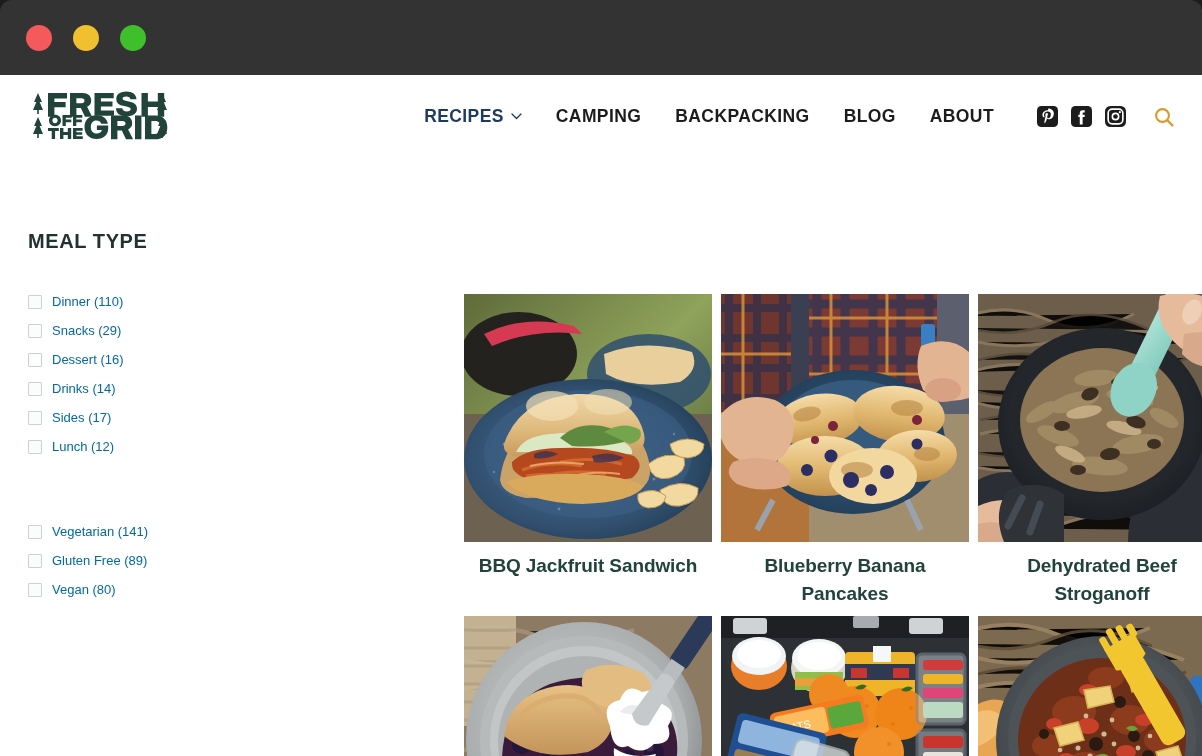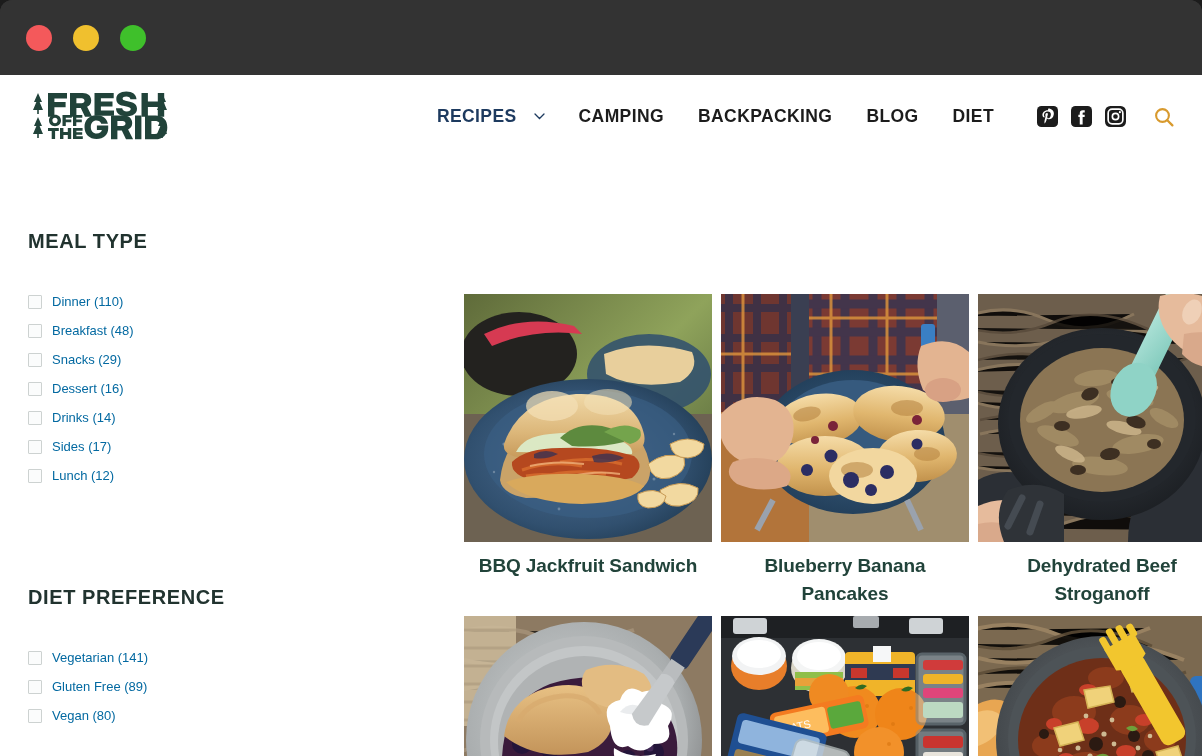--- a/index.html
+++ b/index.html
@@ -60,21 +60,21 @@
   }
   .nav-item {
     font-size: 17.5px;
     font-weight: bold;
     letter-spacing: 0.4px;
     color: #1c1c1c;
     text-decoration: none;
     padding: 0 17px;
     display: flex;
     align-items: center;
-    gap: 17px;
+    gap: 7px;
     cursor: pointer;
     white-space: nowrap;
   }
   .nav-item.active { color: #1d3a5f; }
   .chev {
     width: 11px; height: 7px;
     display: inline-block;
   }
   .social {
     display: flex;
@@ -230,21 +230,21 @@
         <a class="nav-item">
           <span>CAMPING</span>
         </a>
         <a class="nav-item">
           <span>BACKPACKING</span>
         </a>
         <a class="nav-item">
           <span>BLOG</span>
         </a>
         <a class="nav-item">
-          <span>DIET</span>
+          <span>ABOUT</span>
         </a>
 
         <div class="social">
           <svg class="ico" viewBox="0 0 24 24">
             <rect x="0" y="0" width="24" height="24" rx="5" fill="#1c1c1c"></rect>
             <path d="M12.4 4.8c-4.1 0-6.2 2.8-6.2 5.2 0 1.4.6 2.7 1.8 3.2.2.1.4 0 .4-.2l.2-.7c.05-.2.03-.3-.12-.5-.33-.4-.54-.9-.54-1.6 0-2.1 1.6-4 4.3-4 2.3 0 3.6 1.4 3.6 3.3 0 2.5-1.1 4.6-2.8 4.6-.9 0-1.6-.75-1.4-1.7.27-1.1.8-2.3.8-3.1 0-.72-.4-1.3-1.2-1.3-.95 0-1.7 1-1.7 2.3 0 .84.28 1.4.28 1.4l-1.14 4.8c-.34 1.4-.05 3.2-.03 3.4 0 .1.17.14.24.06.1-.13 1.4-1.7 1.83-3.3.12-.45.7-2.7.7-2.7.35.66 1.36 1.24 2.44 1.24 3.2 0 5.4-2.9 5.4-6.8 0-2.9-2.5-5.6-6.3-5.6z" fill="#ffffff"></path>
           </svg>
           <svg class="ico" viewBox="0 0 24 24">
             <rect x="0" y="0" width="24" height="24" rx="5" fill="#1c1c1c"></rect>
             <path d="M15.6 12.6h-2.3V21h-3.3v-8.4H8.4V9.9h1.6V8.2c0-2.1 1-3.4 3.5-3.4h2.2v2.7h-1.4c-.9 0-1 .35-1 .98v1.45h2.4z" fill="#ffffff"></path>
@@ -268,24 +268,20 @@
 
     <div class="content">
 
       <aside class="sidebar">
 
         <div class="filter-group">
           <div class="filter-title">MEAL TYPE</div>
           <div class="filter-row">
             <span class="cb"></span>
             <span class="filter-label">Dinner (110)</span>
-          </div>
-          <div class="filter-row">
-            <span class="cb"></span>
-            <span class="filter-label">Breakfast (48)</span>
           </div>
           <div class="filter-row">
             <span class="cb"></span>
             <span class="filter-label">Snacks (29)</span>
           </div>
           <div class="filter-row">
             <span class="cb"></span>
             <span class="filter-label">Dessert (16)</span>
           </div>
           <div class="filter-row">
@@ -298,21 +294,20 @@
           </div>
           <div class="filter-row">
             <span class="cb"></span>
             <span class="filter-label">Lunch (12)</span>
           </div>
         </div>
 
         <div class="group-gap"></div>
 
         <div class="filter-group">
-          <div class="filter-title">DIET PREFERENCE</div>
           <div class="filter-row">
             <span class="cb"></span>
             <span class="filter-label">Vegetarian (141)</span>
           </div>
           <div class="filter-row">
             <span class="cb"></span>
             <span class="filter-label">Gluten Free (89)</span>
           </div>
           <div class="filter-row">
             <span class="cb"></span>

